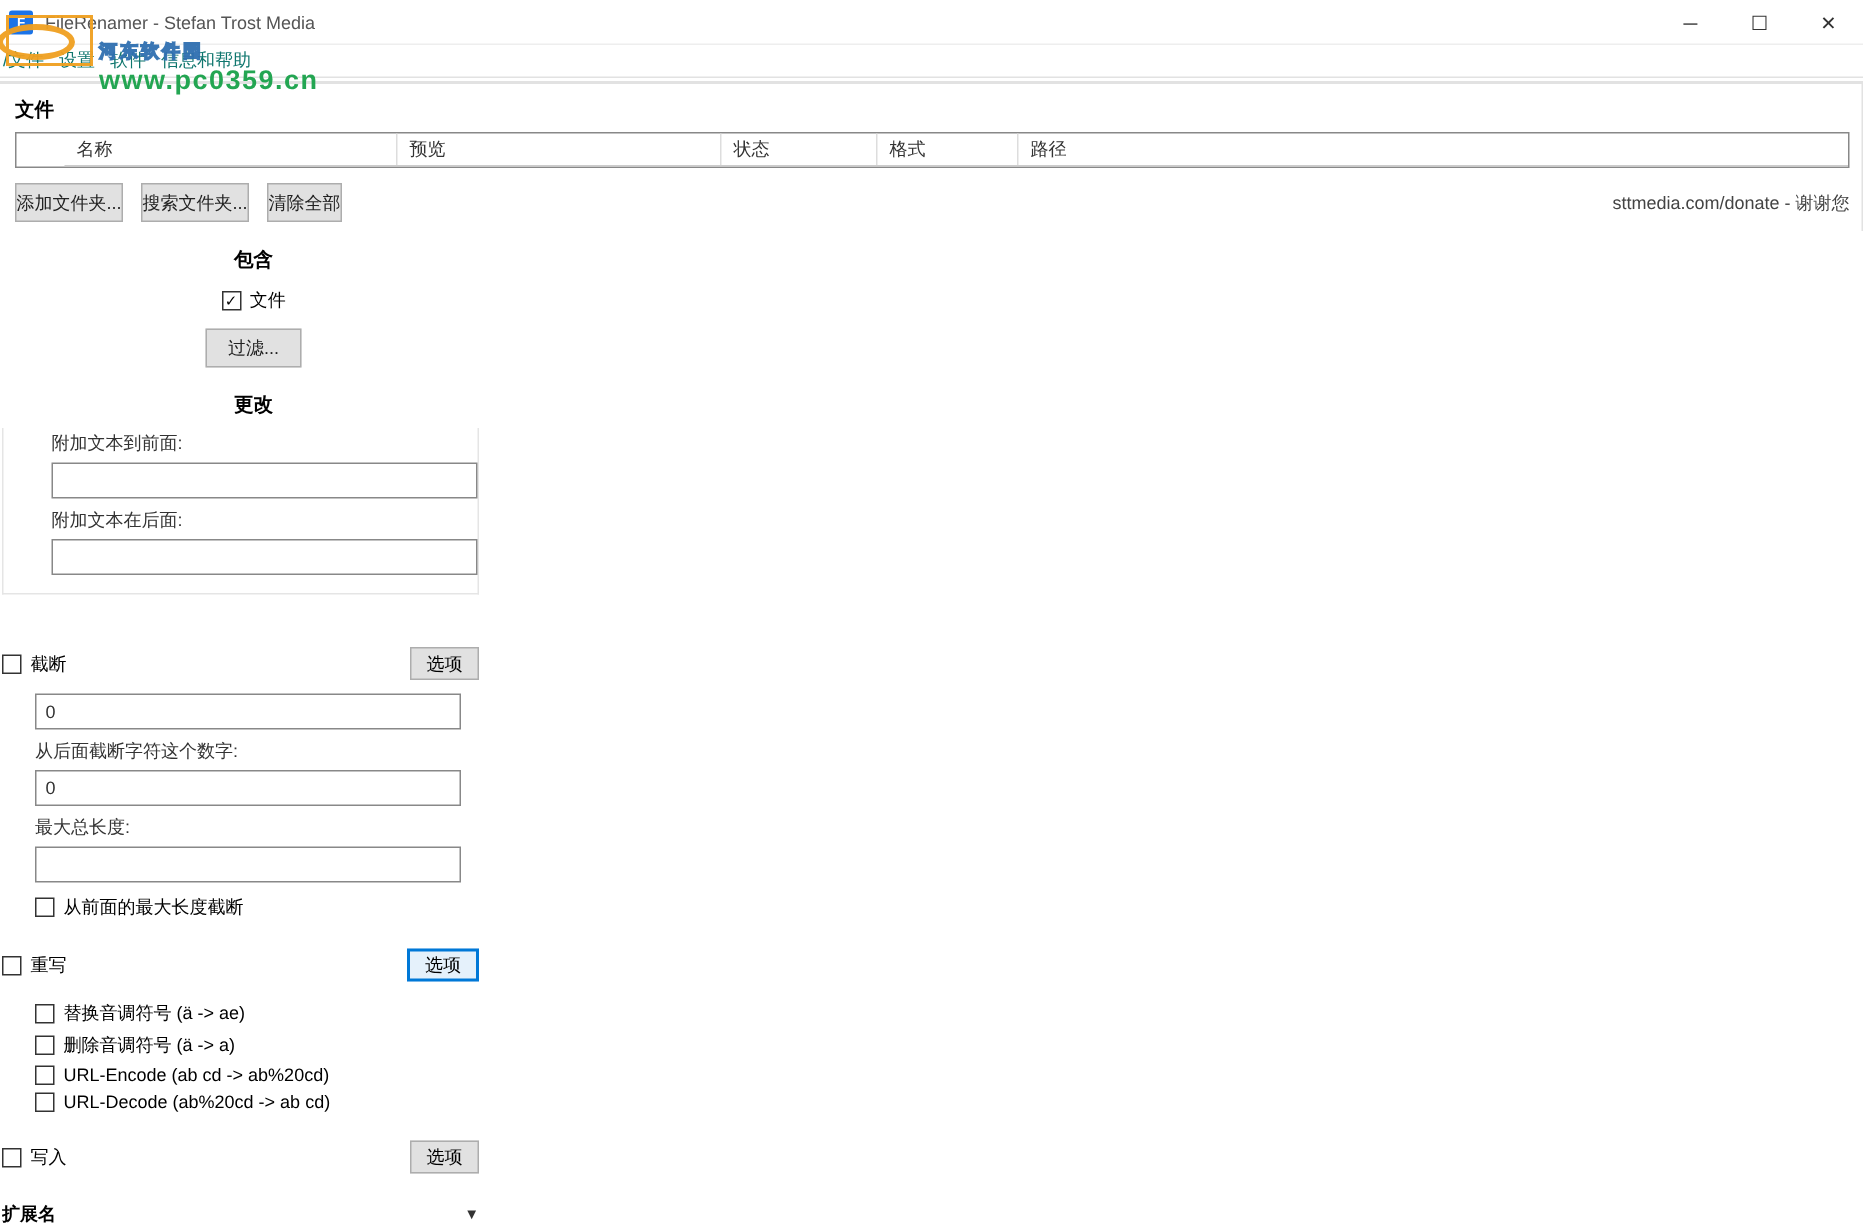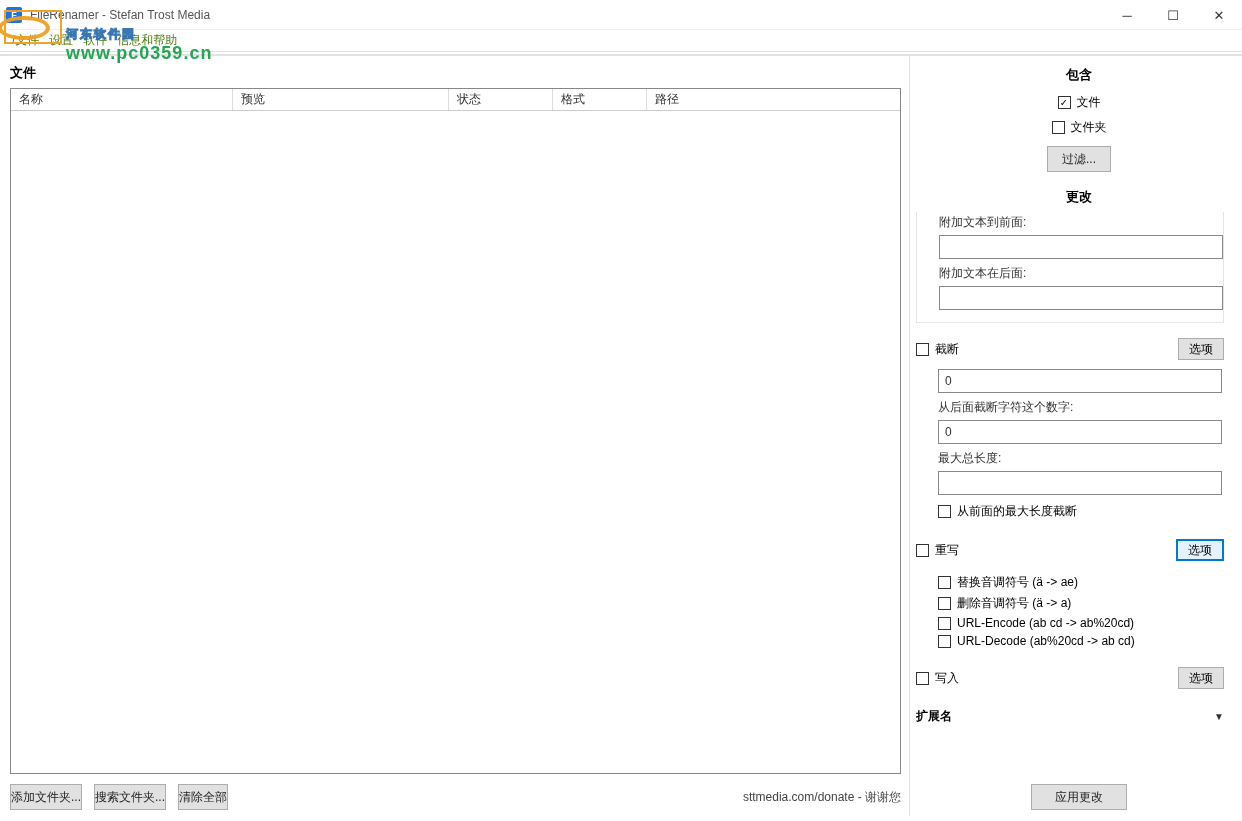--- a/index.html
+++ b/index.html
@@ -13,31 +13,31 @@
 .titlebar .win-btn { width: 46px; height: 30px; display: flex; align-items: center; justify-content: center; color: #333; font-size: 13px; }
 
 
 .watermark { position: absolute; left: 4px; top: 4px; z-index: 3; pointer-events: none; opacity: .95; }
 .watermark .wm-cn { font-size: 26px; font-family: "KaiTi","STKaiti",serif; color: #fff; -webkit-text-stroke: 1px #2f6fb0; font-weight: bold; letter-spacing: 2px; }
 .watermark .wm-cage { display: inline-block; border: 2px solid #f0a020; width: 58px; height: 34px; margin-right: 4px; position: relative; top: 6px; }
 .watermark .wm-cage::before { content: ""; position: absolute; left: -8px; top: 4px; width: 44px; height: 16px; border: 4px solid #f0a020; border-radius: 50%; }
 .watermark .wm-row2 { color: #19a24a; font-size: 18px; font-weight: bold; letter-spacing: 1px; margin-top: -2px; margin-left: 62px; font-family: Arial,sans-serif; }
 
 
-.menubar { height: 22px; display: flex; gap: 10px; padding-left: 12px; align-items: center; border-bottom: 1px solid #e2e2e2; color: #4d7c0f; }
+.menubar { height: 22px; display: flex; gap: 10px; padding-left: 2px; align-items: center; border-bottom: 1px solid #e2e2e2; color: #0f766e; }
 .menubar span { cursor: default; }
 .menubar-divider { height: 4px; border-bottom: 2px solid #e2e2e2; }
 
 
-.main { display: flex; width: 100%; height: 760px; }
+.main { display: flex; width: 100%; height: 760px; flex-direction: column; }
 .left-pane { flex: 1; display: flex; flex-direction: column; padding: 4px 8px 6px 10px; border-right: 1px solid #e2e2e2; }
 .section-title { font-weight: bold; font-size: 13px; padding: 4px 0 6px 0; }
 
 
-.table-wrap { border: 1px solid #888; flex: 1; background: #fff; }
+.table-wrap { border: 1px solid #888; flex: 1; background: #fff; padding-left: 32px; }
 .table-head { display: flex; height: 22px; border-bottom: 1px solid #ccc; }
 .table-head .col { border-right: 1px solid #ddd; padding-left: 8px; display: flex; align-items: center; color: #333; }
 .col-name { width: 222px; }
 .col-preview { width: 216px; }
 .col-status { width: 104px; }
 .col-format { width: 94px; }
 .col-path { flex: 1; border-right: none !important; }
 
 
 .left-bottom { display: flex; gap: 12px; padding-top: 10px; }
@@ -60,21 +60,21 @@
 .group-head .lbl { flex: 1; }
 .opts-btn { height: 22px; padding: 0 10px; border: 1px solid #adadad; background: #e1e1e1; display: inline-flex; align-items: center; }
 .opts-btn.highlight { border: 2px solid #0078d7; background: #e5f1fb; }
 
 .indent { padding-left: 22px; margin-bottom: 4px; }
 .field-label { color: #333; margin-top: 6px; margin-bottom: 4px; display: block; }
 .text-input { width: 284px; height: 24px; border: 1px solid #888; padding: 2px 6px; background: #fff; color: #333; }
 .chk-line { display: flex; align-items: center; gap: 6px; margin: 4px 0; }
 .chk-line .chk { width: 13px; height: 13px; border: 1px solid #333; display: inline-flex; align-items: center; justify-content: center; font-size: 10px; }
 
-.change-box { border: 1px solid #e5e5e5; padding: 2px 0 8px 0; margin-bottom: 6px; }
+.change-box { border: 1px solid #e5e5e5; padding: 2px 0 8px 10px; margin-bottom: 26px; }
 .spacer8 { height: 8px; }
 .spacer14 { height: 14px; }
 
 .exp-row { display: flex; align-items: center; height: 24px; }
 .exp-row .lbl { flex: 1; font-weight: bold; }
 .exp-row .tri { font-size: 10px; color: #333; }
 
 .right-bottom { padding-top: 8px; display: flex; justify-content: flex-end; }
 .right-bottom .btn { width: 96px; }
 
@@ -126,24 +126,20 @@
       <div class="donate">sttmedia.com/donate - 谢谢您</div>
     </div>
   </div>
 
   <div class="right-pane">
 
     <div class="section-title">包含</div>
     <div class="chk-line">
       <span class="chk checked">✓</span>
       <span>文件</span>
-    </div>
-    <div class="chk-line">
-      <span class="chk"></span>
-      <span>文件夹</span>
     </div>
     <div class="filter-btn-wrap">
       <div class="btn small">过滤...</div>
     </div>
 
     <div class="section-title">更改</div>
 
     <div class="scroll-area">
 
       <div class="change-box" style="border-top:none;">

